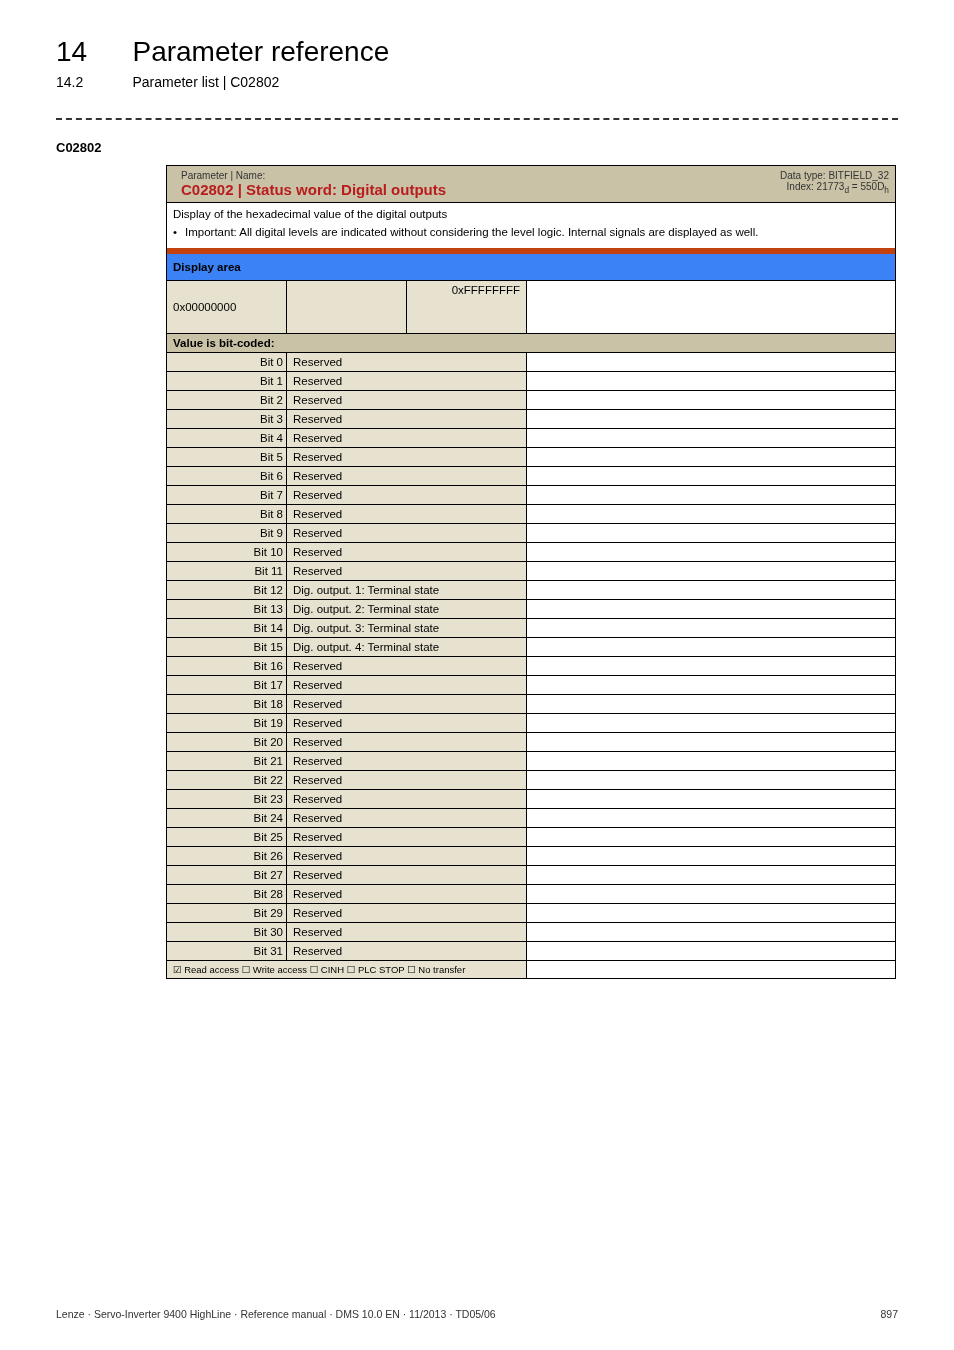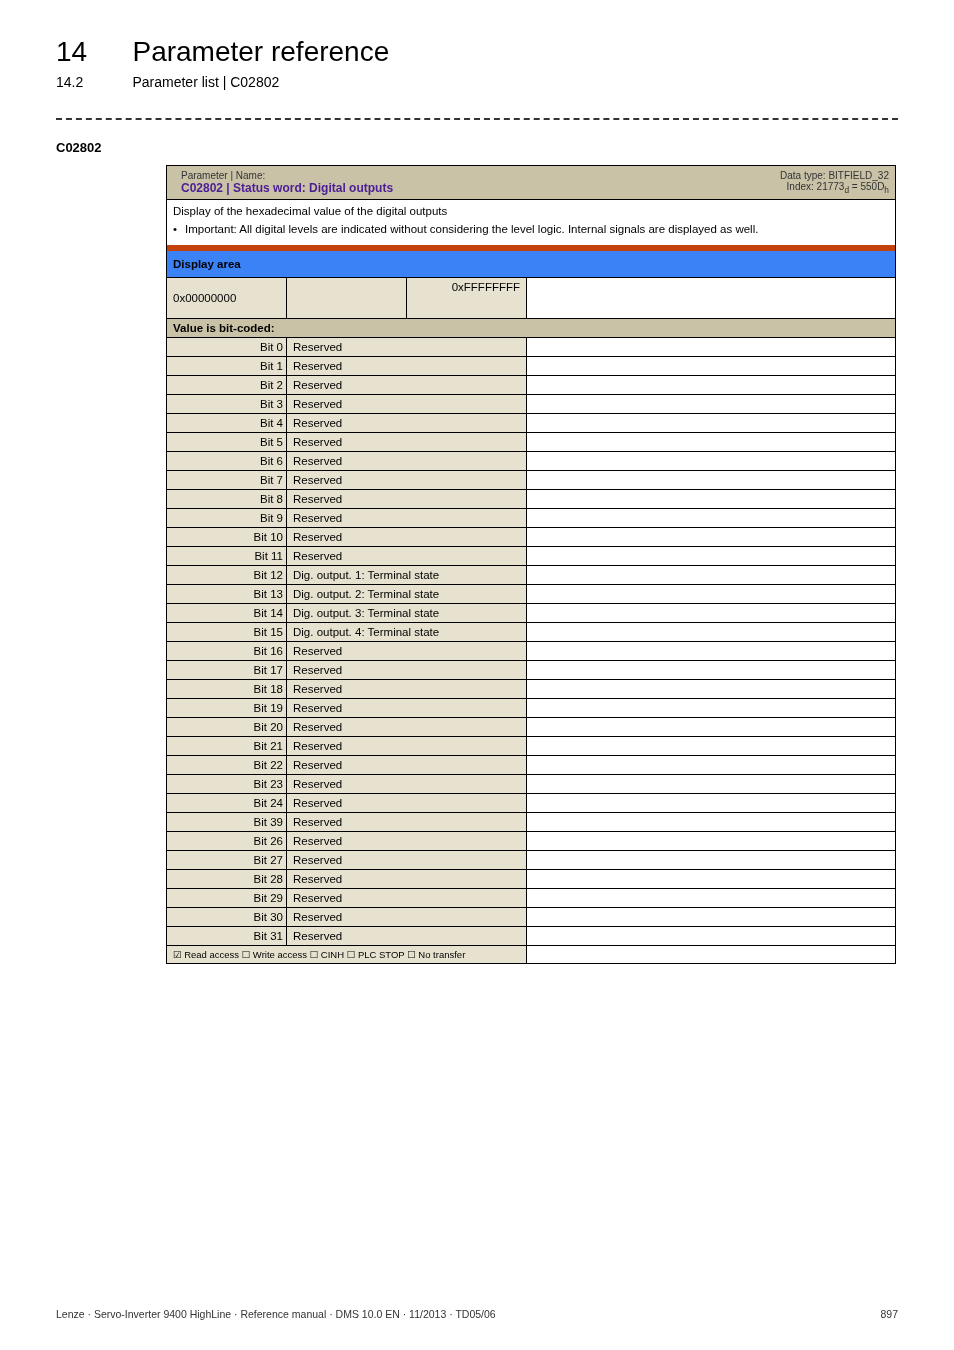--- a/index.html
+++ b/index.html
@@ -68,22 +68,22 @@
   .hdr-left {
     flex: 1;
     padding: 4px 14px;
   }
   .hdr-left .pn {
     font-size: 10px;
     color: #333;
   }
   .hdr-left .title {
     font-weight: 700;
-    color: #4c1d95;
-    font-size: 12px;
+    color: #b91c1c;
+    font-size: 15px;
   }
   .hdr-right {
     text-align: right;
     padding: 4px 6px;
     font-size: 10px;
     color: #333;
     white-space: nowrap;
   }
   .desc-row {
     padding: 4px 6px 8px 6px;
@@ -104,21 +104,21 @@
     border-bottom: 1px solid #000;
     padding: 7px 6px;
     font-weight: 700;
   }
   .disp-range {
     display: flex;
     border-bottom: 1px solid #000;
   }
   .disp-range .c1 {
     width: 120px;
-    padding: 14px 6px;
+    padding: 20px 6px;
     border-right: 1px solid #000;
     background: #e7e2cf;
   }
   .disp-range .c2 {
     width: 120px;
     padding: 3px 6px;
     text-align: right;
     border-right: 1px solid #000;
     background: #e7e2cf;
   }
@@ -353,21 +353,21 @@
           <div class="bc1">Bit 23</div>
           <div class="bc2">Reserved</div>
           <div class="bc3"></div>
         </div>
         <div class="bit-row">
           <div class="bc1">Bit 24</div>
           <div class="bc2">Reserved</div>
           <div class="bc3"></div>
         </div>
         <div class="bit-row">
-          <div class="bc1">Bit 39</div>
+          <div class="bc1">Bit 25</div>
           <div class="bc2">Reserved</div>
           <div class="bc3"></div>
         </div>
         <div class="bit-row">
           <div class="bc1">Bit 26</div>
           <div class="bc2">Reserved</div>
           <div class="bc3"></div>
         </div>
         <div class="bit-row">
           <div class="bc1">Bit 27</div>

